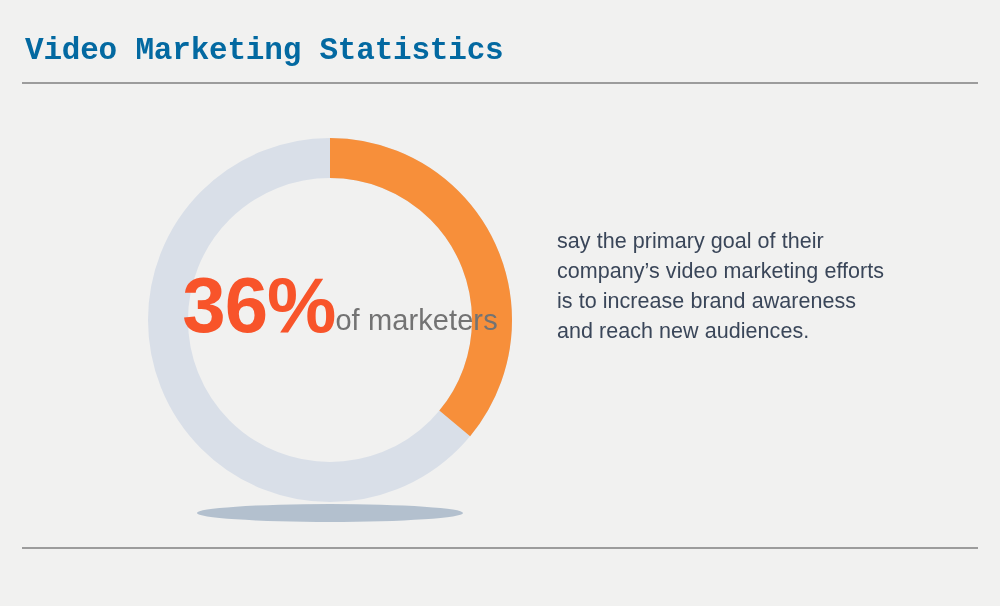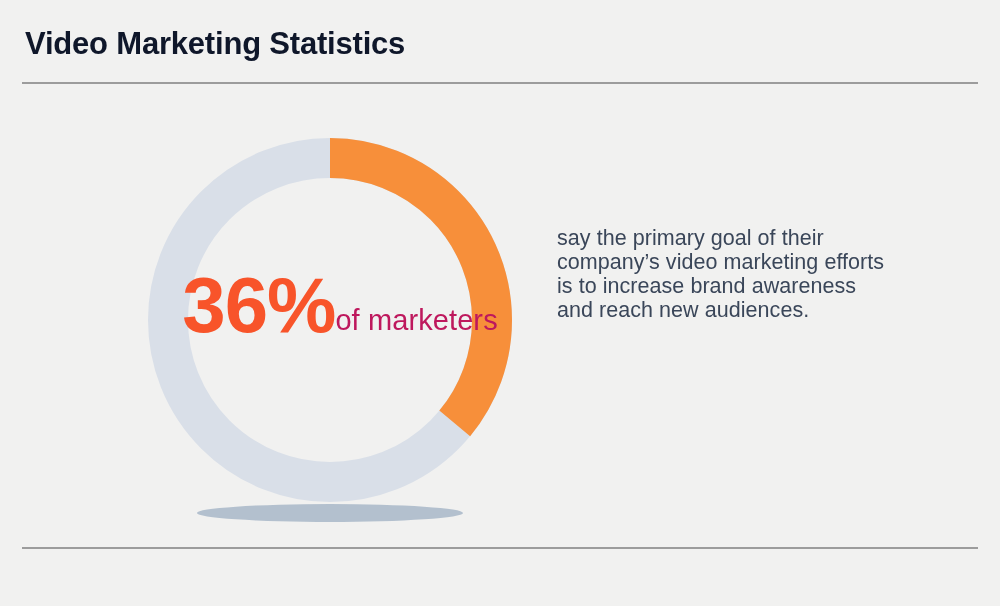--- a/index.html
+++ b/index.html
@@ -18,26 +18,27 @@
     position: relative;
     width: 1000px;
     height: 606px;
     background: #f1f1f0;
   }
 
   
   #page-title {
     position: absolute;
     left: 25px;
-    top: 26px;
+    top: 33px;
     font-size: 31px;
     font-weight: 600;
     letter-spacing: -0.2px;
-    color: #0f172a;
+    color: #0369a1;
     white-space: nowrap;
+    font-family: Liberation Mono, monospace;
   }
   #top-divider {
     position: absolute;
     left: 22px;
     top: 82px;
     width: 956px;
     height: 2px;
     background: #9c9c9c;
   }
 
@@ -90,34 +91,34 @@
     font-weight: 700;
     color: #f8542a;
     line-height: 1;
     letter-spacing: -1px;
     margin-bottom: 6px;
     margin-top: -24px;
   }
   #stat-label {
     font-size: 29px;
     font-weight: 300;
-    color: #be185d;
+    color: #737373;
     line-height: 1;
     letter-spacing: 0.1px;
   }
 
   
   #description {
     position: absolute;
     left: 557px;
     top: 226px;
     width: 340px;
     font-size: 21.5px;
     font-weight: 400;
-    line-height: 24px;
+    line-height: 30px;
     color: #3a4659;
     letter-spacing: 0.05px;
   }
 </style>
 </head>
 <body>
 
 <div id="infographic">
 
   <div id="page-title">Video Marketing Statistics</div>

